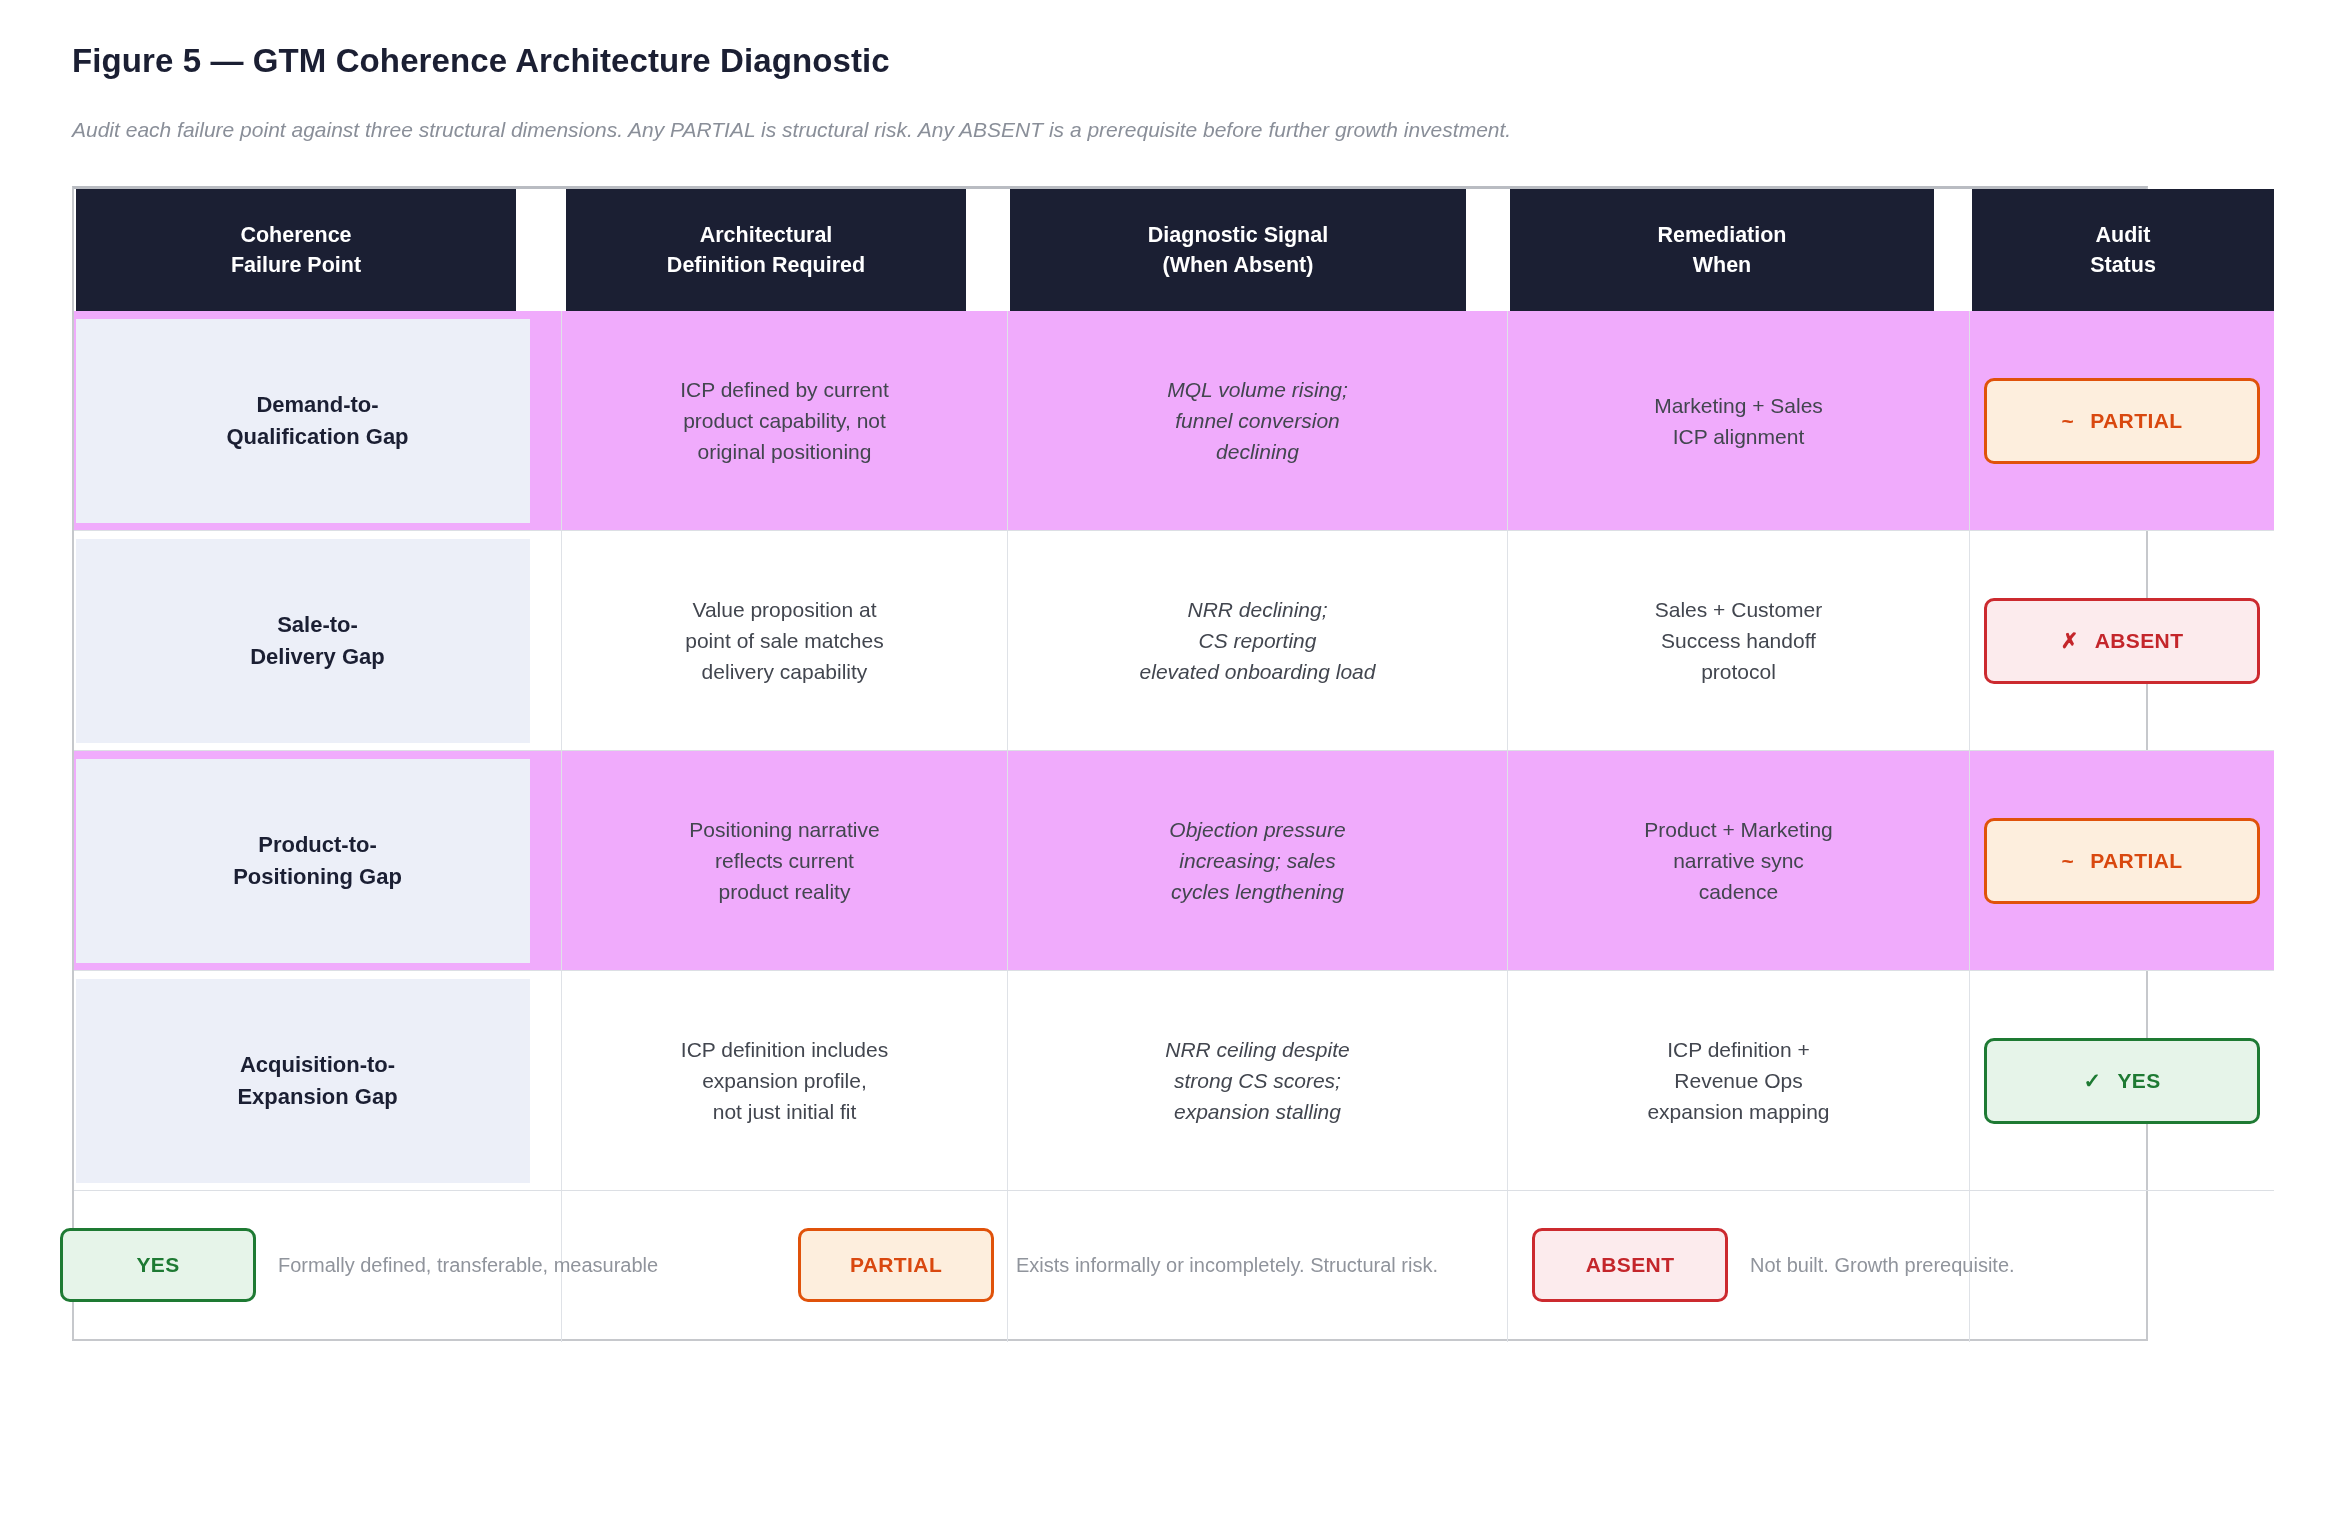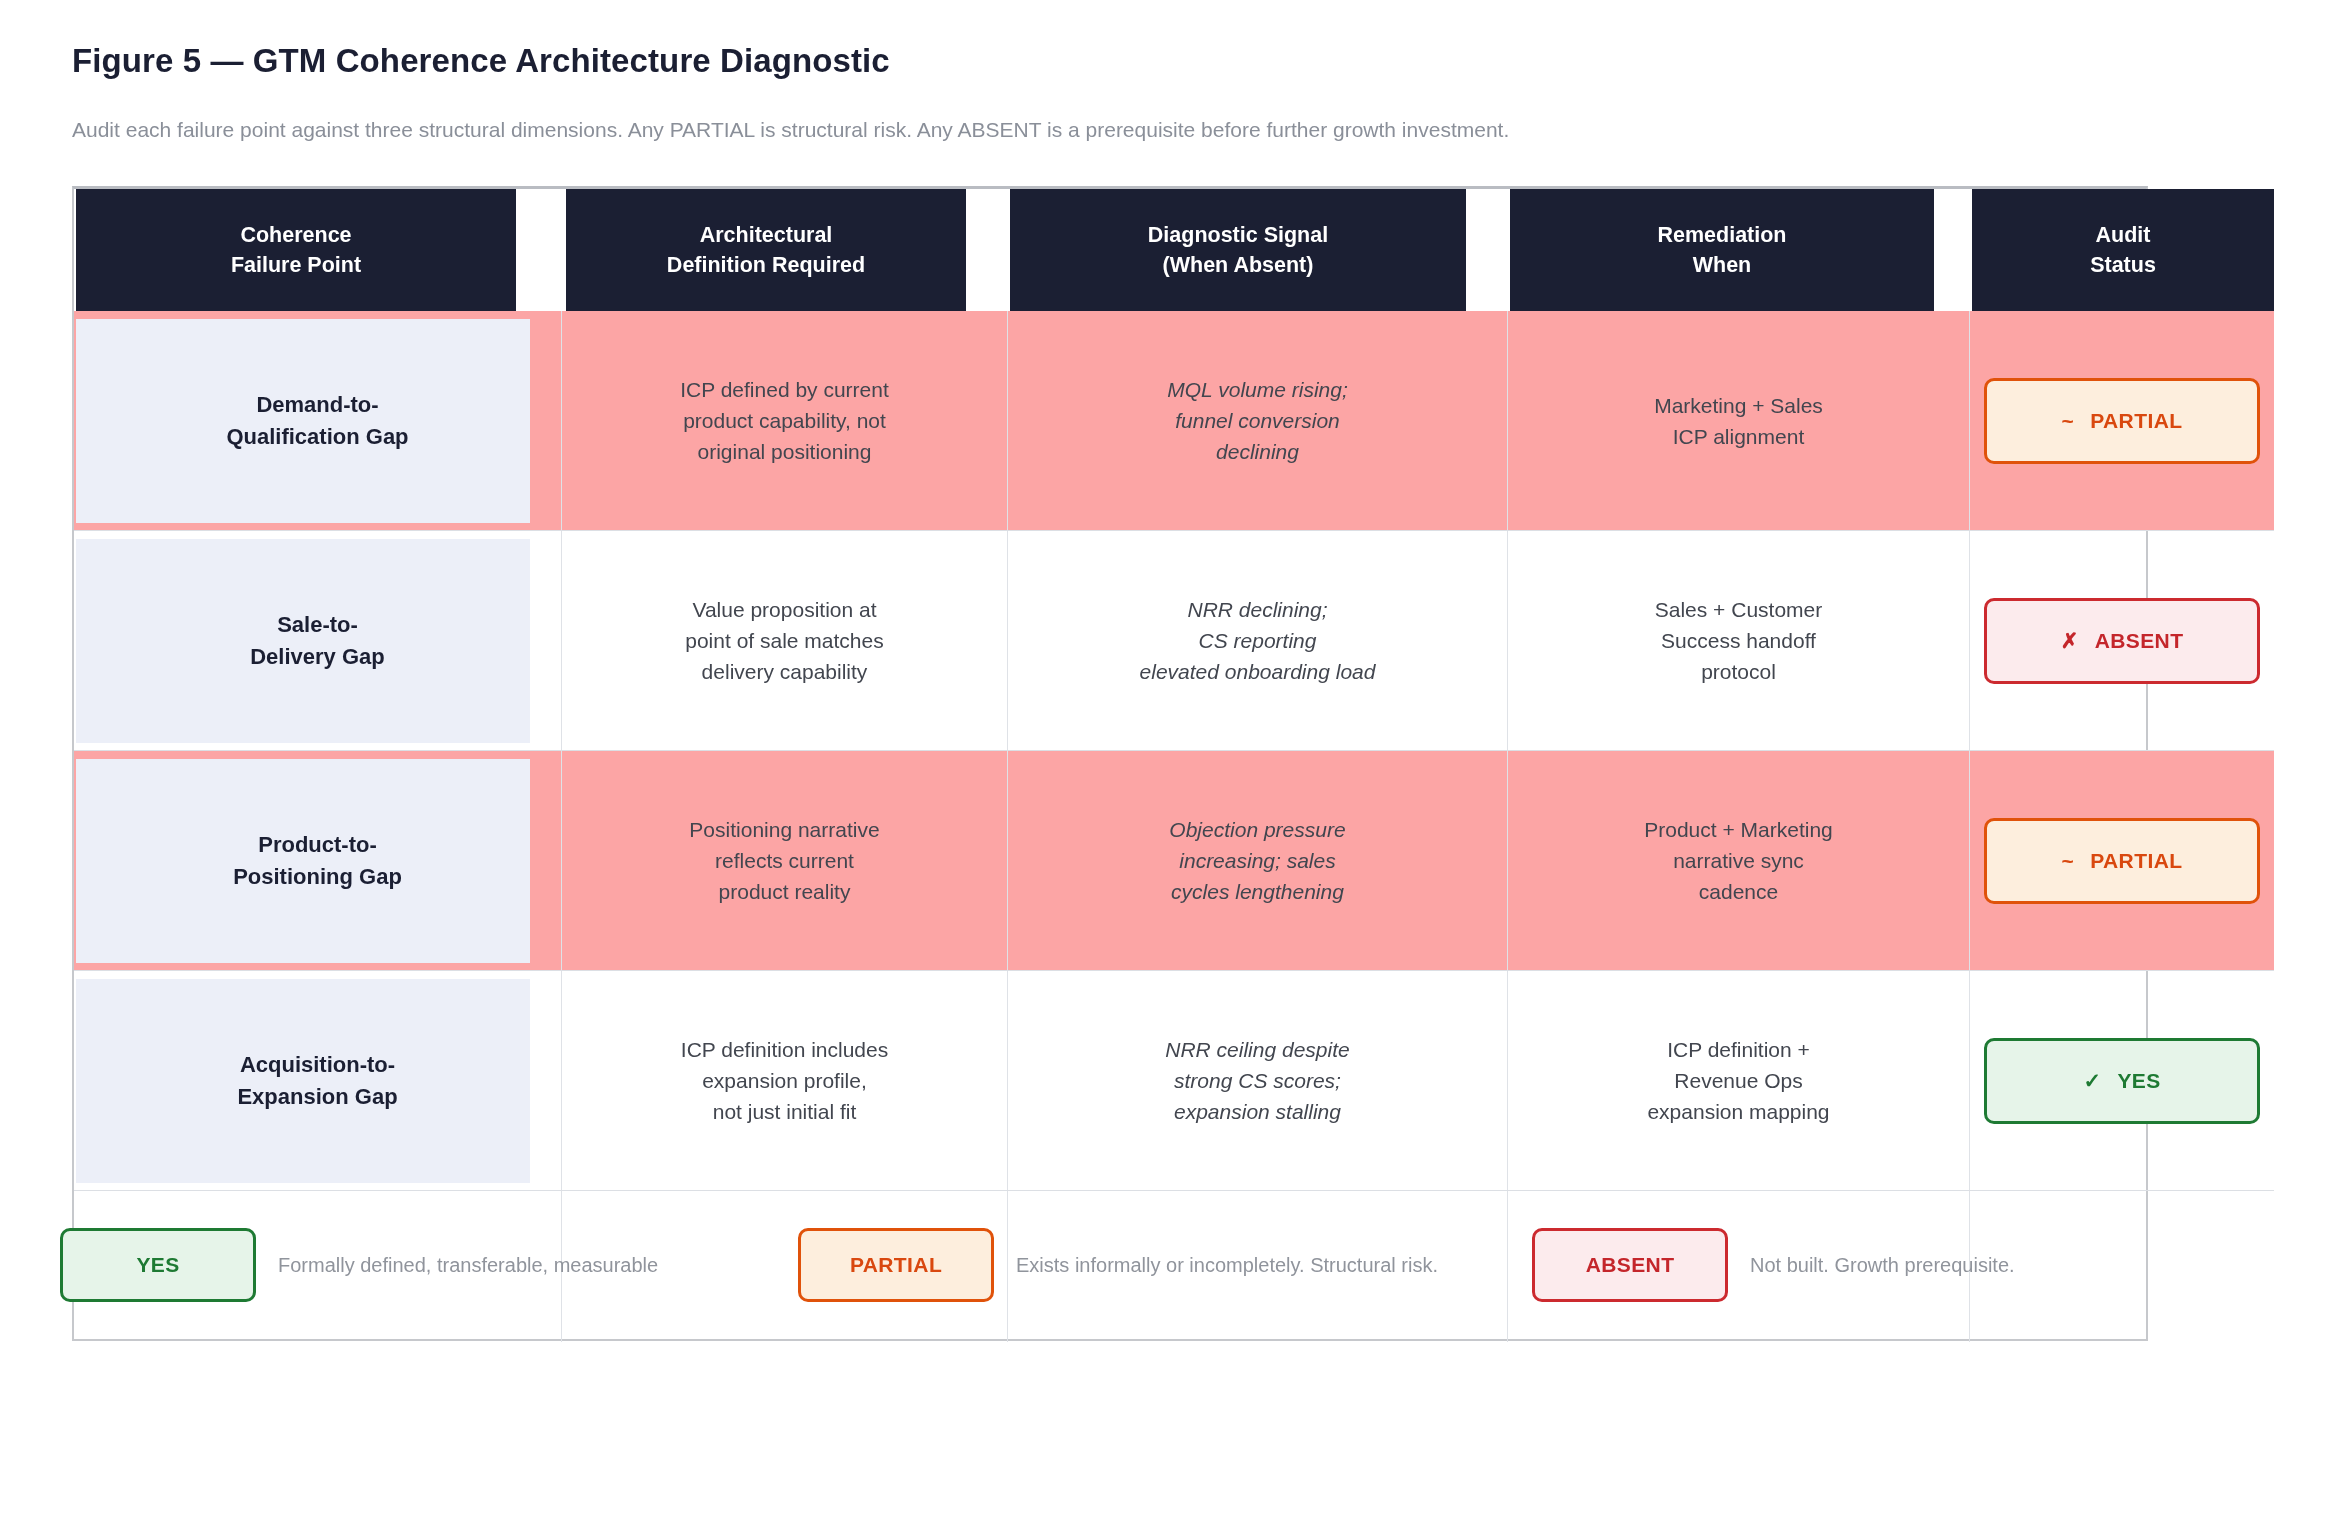--- a/index.html
+++ b/index.html
@@ -12,21 +12,21 @@
   .page { position: relative; width: 2336px; height: 1526px; }
 
   
   .fig-title {
     position: absolute; left: 72px; top: 42px;
     font-size: 33px; font-weight: bold; color: #1b1f33;
     letter-spacing: .1px; white-space: nowrap;
   }
   .fig-subtitle {
     position: absolute; left: 72px; top: 118px;
-    font-size: 21px; color: #8a8f99;
+    font-size: 21px; font-style: italic; color: #8a8f99;
     white-space: nowrap;
   }
 
   
   .table-frame {
     position: absolute; left: 72px; top: 186px;
     width: 2076px; height: 1155px;
     border: 2px solid #c6c8cc;
     border-top: 3px solid #b9bcc2;
     overflow: visible;
@@ -62,21 +62,21 @@
   
   .row {
     position: absolute; left: 0; width: 100%; height: 220px;
     border-bottom: 1.5px solid #dcdfe4;
   }
   .row.r0 { top: 122px; }
   .row.r1 { top: 342px; padding-left: 16px; }
   .row.r2 { top: 562px; }
   .row.r3 { top: 782px; }
   .row.blank { top: 1002px; height: 151px; border-bottom: none; }
-  .row.shaded { background: #fca5a5; }
+  .row.shaded { background: #f0abfc; }
 
   .cell {
     position: absolute; top: 0; height: 100%;
     display: flex; align-items: center; justify-content: center;
     text-align: center; padding: 0 18px;
     font-size: 21px; line-height: 31px; color: #42464f;
     border-right: 1.5px solid #dfe2e7;
   }
   .cell.c0 { border-right: 1.5px solid #dfe2e7; }
   .cell.c4 { border-right: none; }

